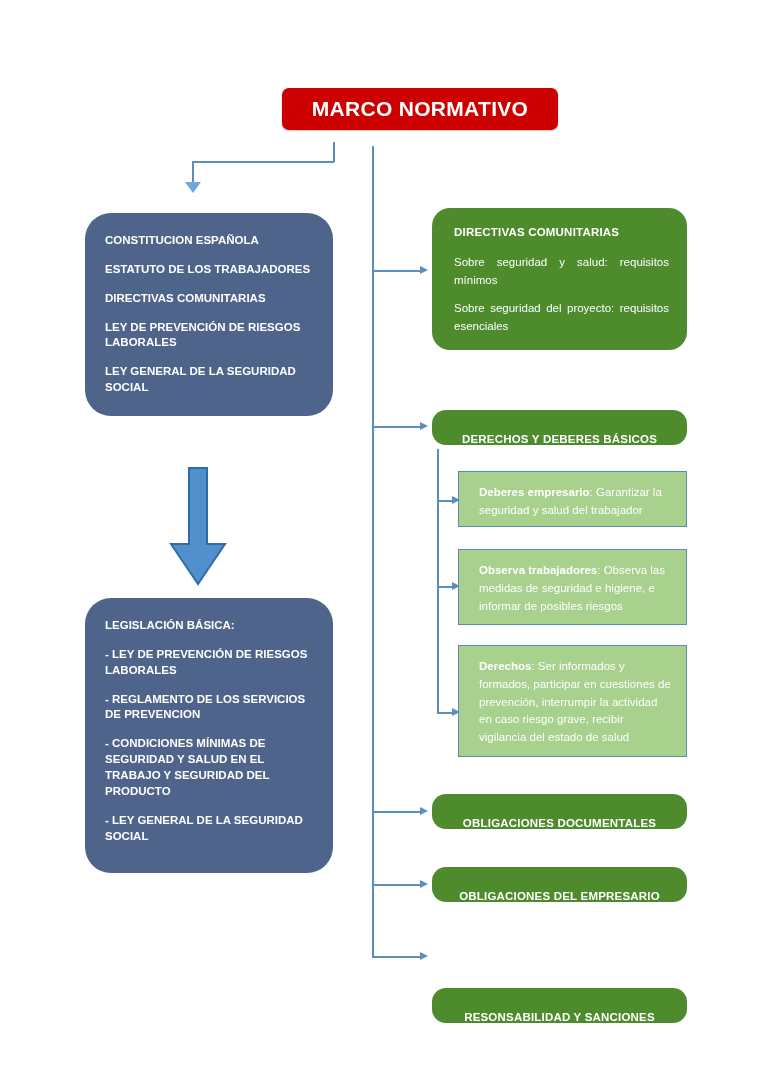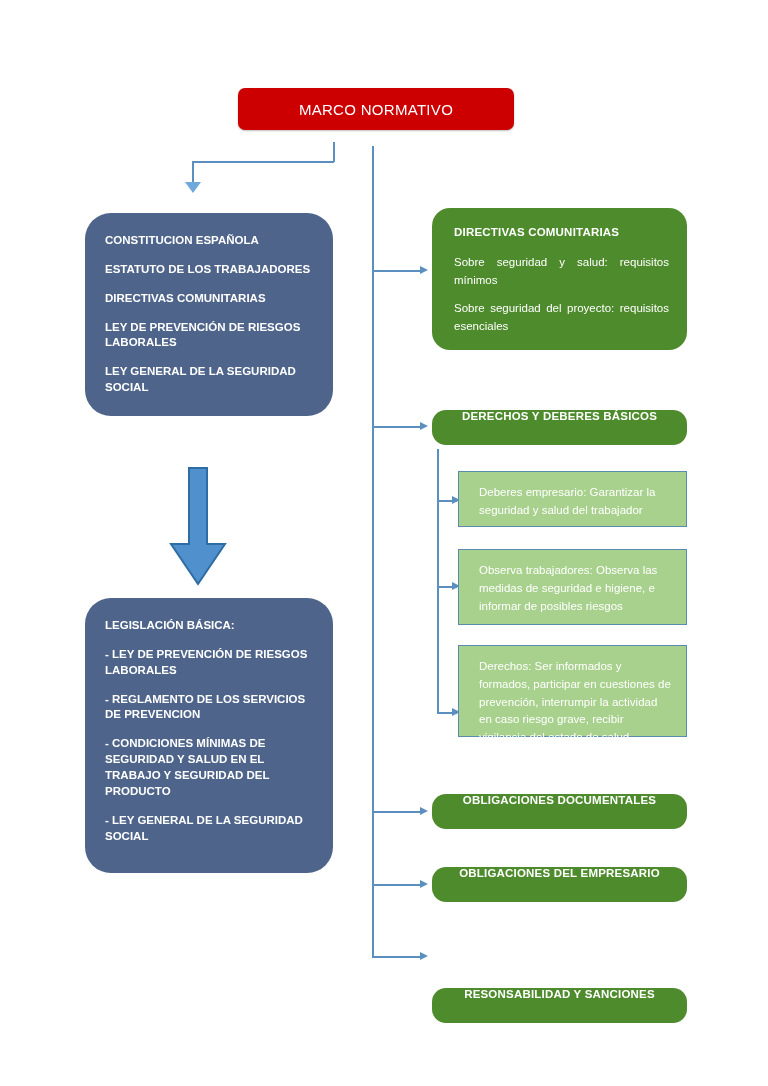--- a/index.html
+++ b/index.html
@@ -25,24 +25,25 @@
     color: #ffffff;
   }
 
   
   .title-node {
     background: #CC0000;
     border-radius: 7px;
     display: flex;
     align-items: center;
     justify-content: center;
-    font-size: 15px;
-    font-weight: normal;
+    font-size: 21px;
+    font-weight: bold;
     letter-spacing: .3px;
     box-shadow: 0 1px 2px rgba(0,0,0,.25);
+    margin-left: 44px;
   }
 
   
   .blue-node {
     background: #4E648A;
     border-radius: 26px;
     padding: 20px 20px 33px 20px;
     font-size: 11.5px;
     font-weight: bold;
     line-height: 1.38;
@@ -70,42 +71,42 @@
     margin-bottom: 12px;
   }
   .green-detail .para {
     margin-bottom: 11px;
     text-align: justify;
   }
   .green-detail .para:last-child { margin-bottom: 0; }
 
   .green-bar {
     display: flex;
-    align-items: flex-start;
+    align-items: flex-end;
     justify-content: center;
     text-align: center;
     font-size: 11.5px;
     font-weight: bold;
     letter-spacing: .2px;
     padding: 0 10px;
     border-radius: 14px;
   }
 
   
   .lgreen-node {
     position: absolute;
     box-sizing: border-box;
     background: #A9D18E;
     border: 1px solid #5B8CB0;
     color: #ffffff;
     padding: 12px 14px 12px 20px;
     font-size: 11.5px;
     line-height: 1.55;
   }
-  .lgreen-node b { font-weight: normal; }
+  .lgreen-node b { font-weight: bold; }
 
   
   .conn {
     position: absolute;
     background: #5B8FC0;
   }
   .conn-v { width: 1.5px; }
   .conn-h { height: 1.5px; }
 
   .arrowhead {
@@ -191,21 +192,21 @@
   </div>
 
   <div class="conn conn-h" style="left:437px; top:586px; width:20px;"></div>
   <div class="arrowhead arrow-right" style="left:452px; top:582px;"></div>
   <div class="lgreen-node" style="left:458px; top:549px; width:229px; height:76px;">
     <span><b>Observa trabajadores</b><span>: </span><span>Observa las medidas de seguridad e higiene, e informar de posibles riesgos</span></span>
   </div>
 
   <div class="conn conn-h" style="left:437px; top:712px; width:20px;"></div>
   <div class="arrowhead arrow-right" style="left:452px; top:708px;"></div>
-  <div class="lgreen-node" style="left:458px; top:645px; width:229px; height:92px;">
+  <div class="lgreen-node" style="left:458px; top:645px; width:229px; height:112px;">
     <span><b>Derechos</b><span>: </span><span>Ser informados y formados, participar en cuestiones de prevención, interrumpir la actividad en caso riesgo grave, recibir vigilancia del estado de salud</span></span>
   </div>
 
   <div class="conn conn-h" style="left:372px; top:811px; width:48px;"></div>
   <div class="arrowhead arrow-right" style="left:420px; top:807px;"></div>
   <div class="node green-node green-bar" style="left:432px; top:794px; width:255px; height:35px;">
     <span>OBLIGACIONES DOCUMENTALES</span>
   </div>
 
   <div class="conn conn-h" style="left:372px; top:884px; width:48px;"></div>

